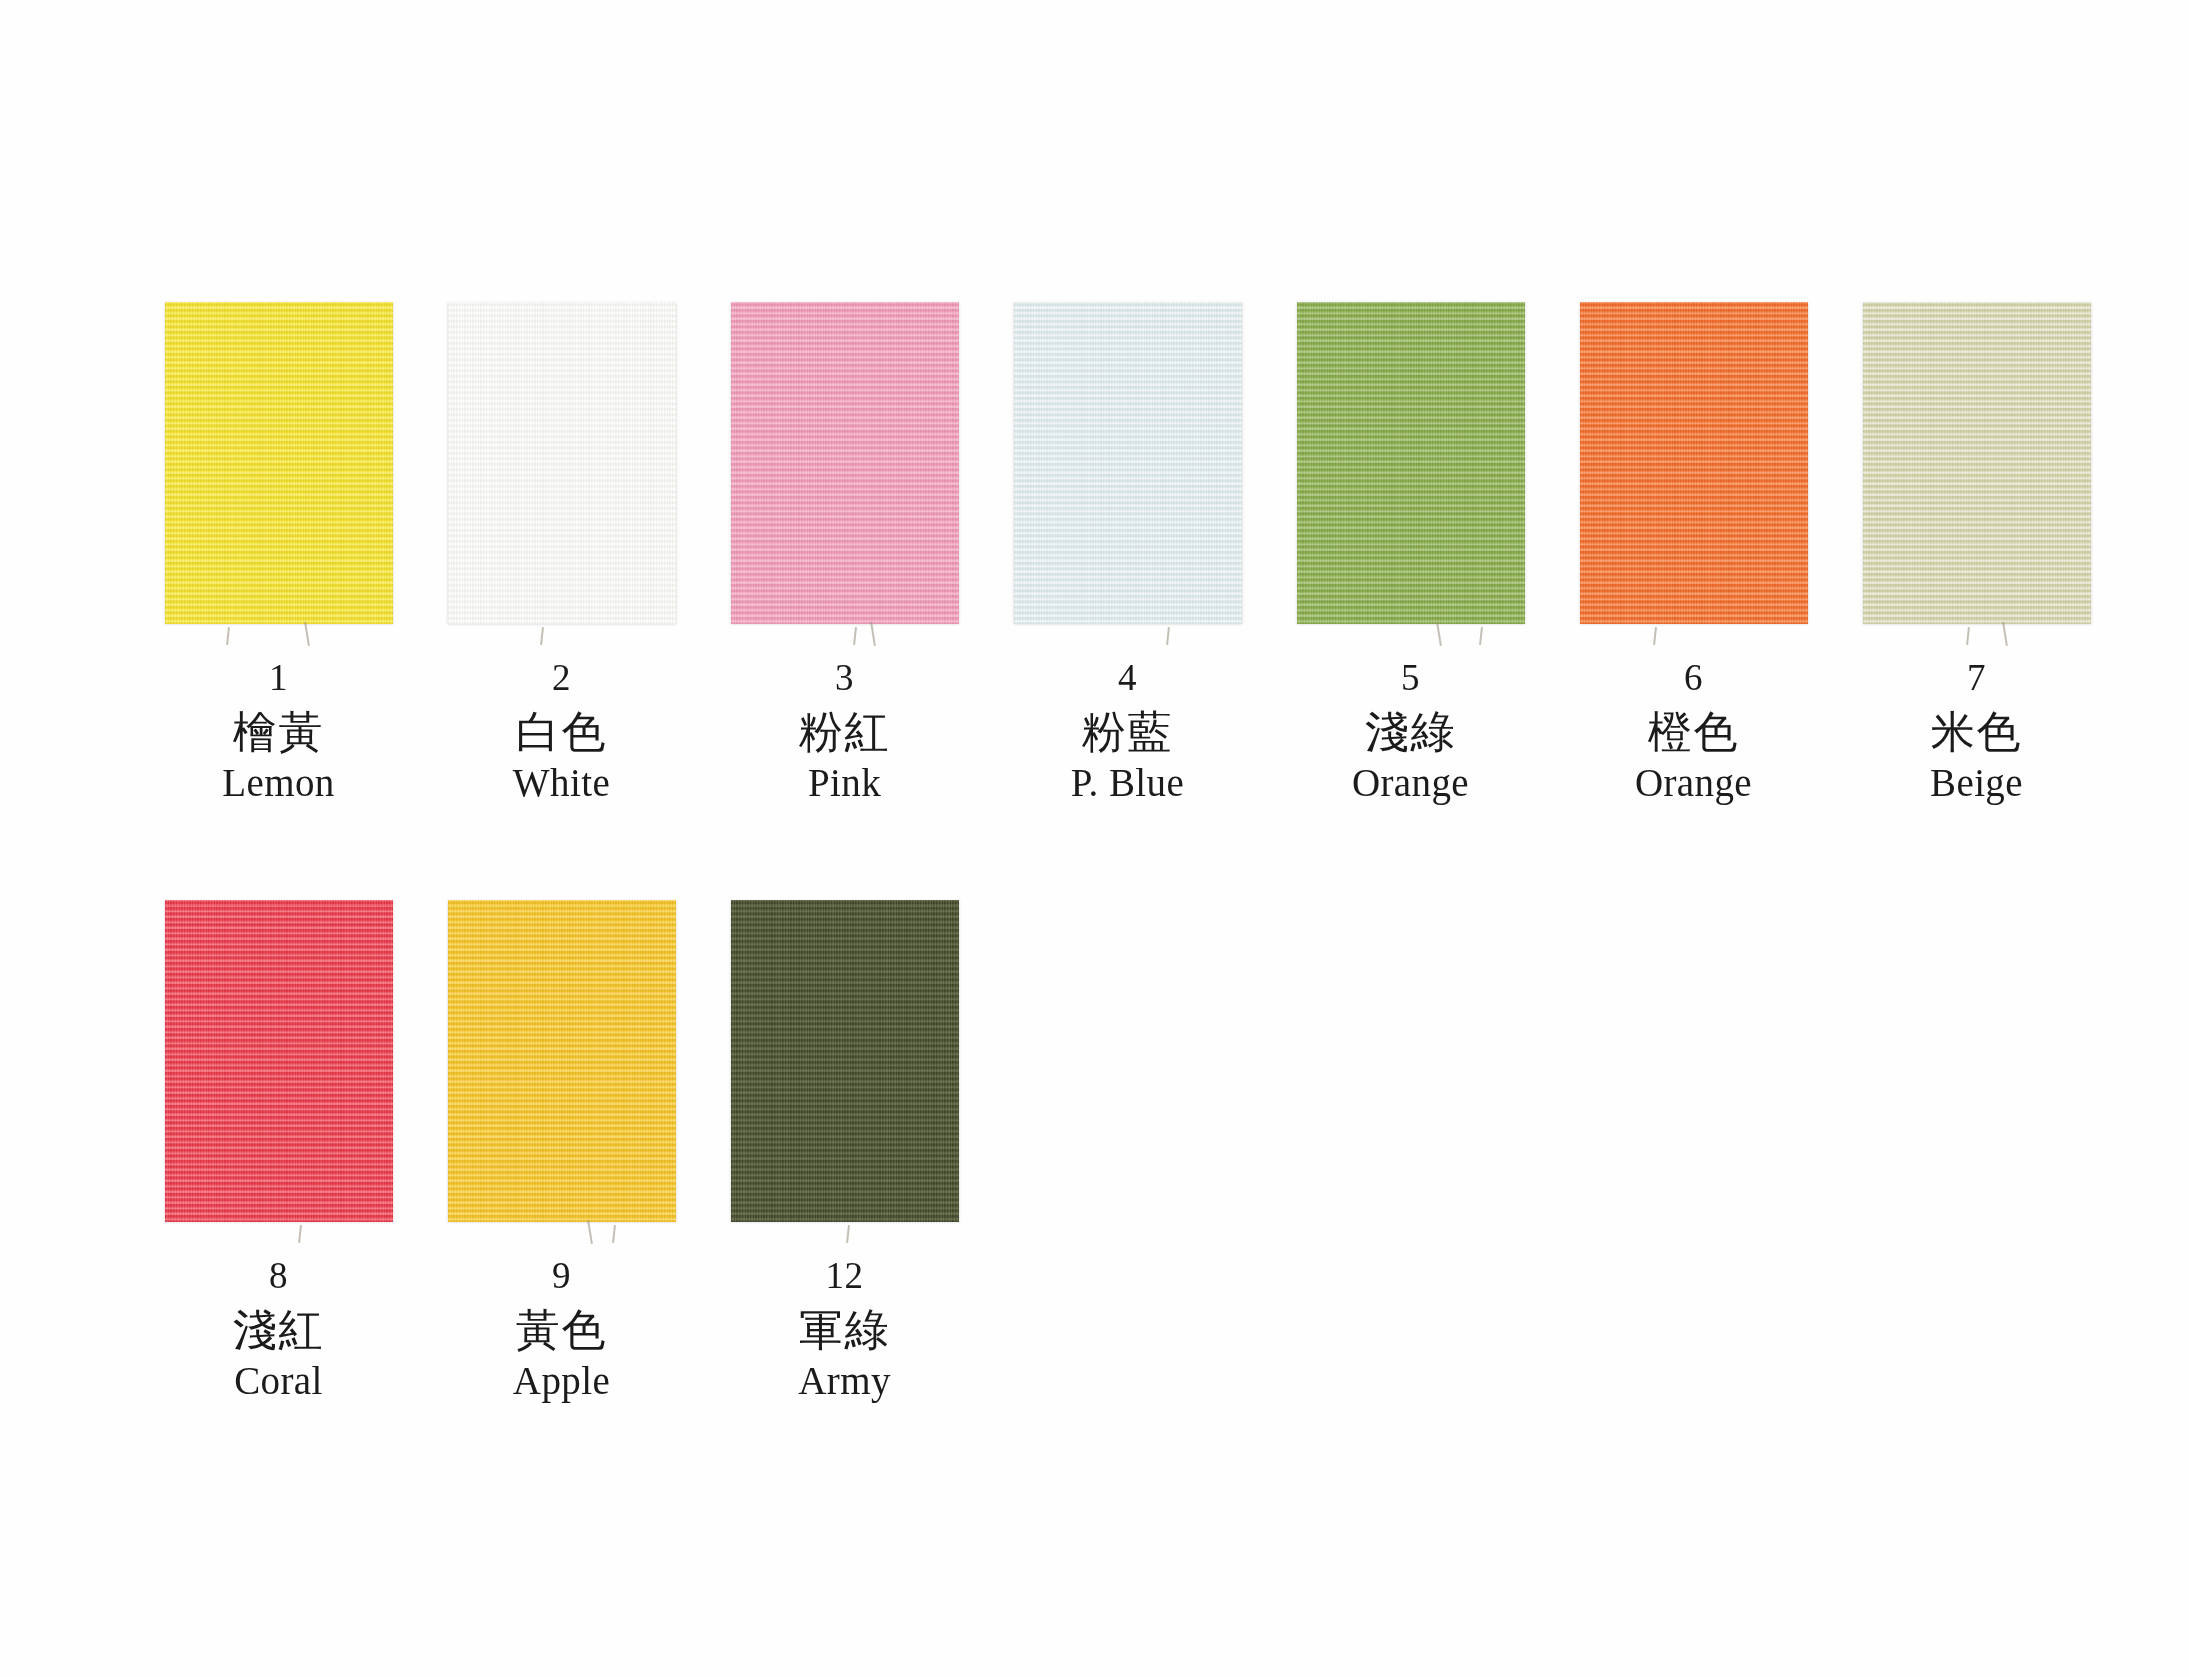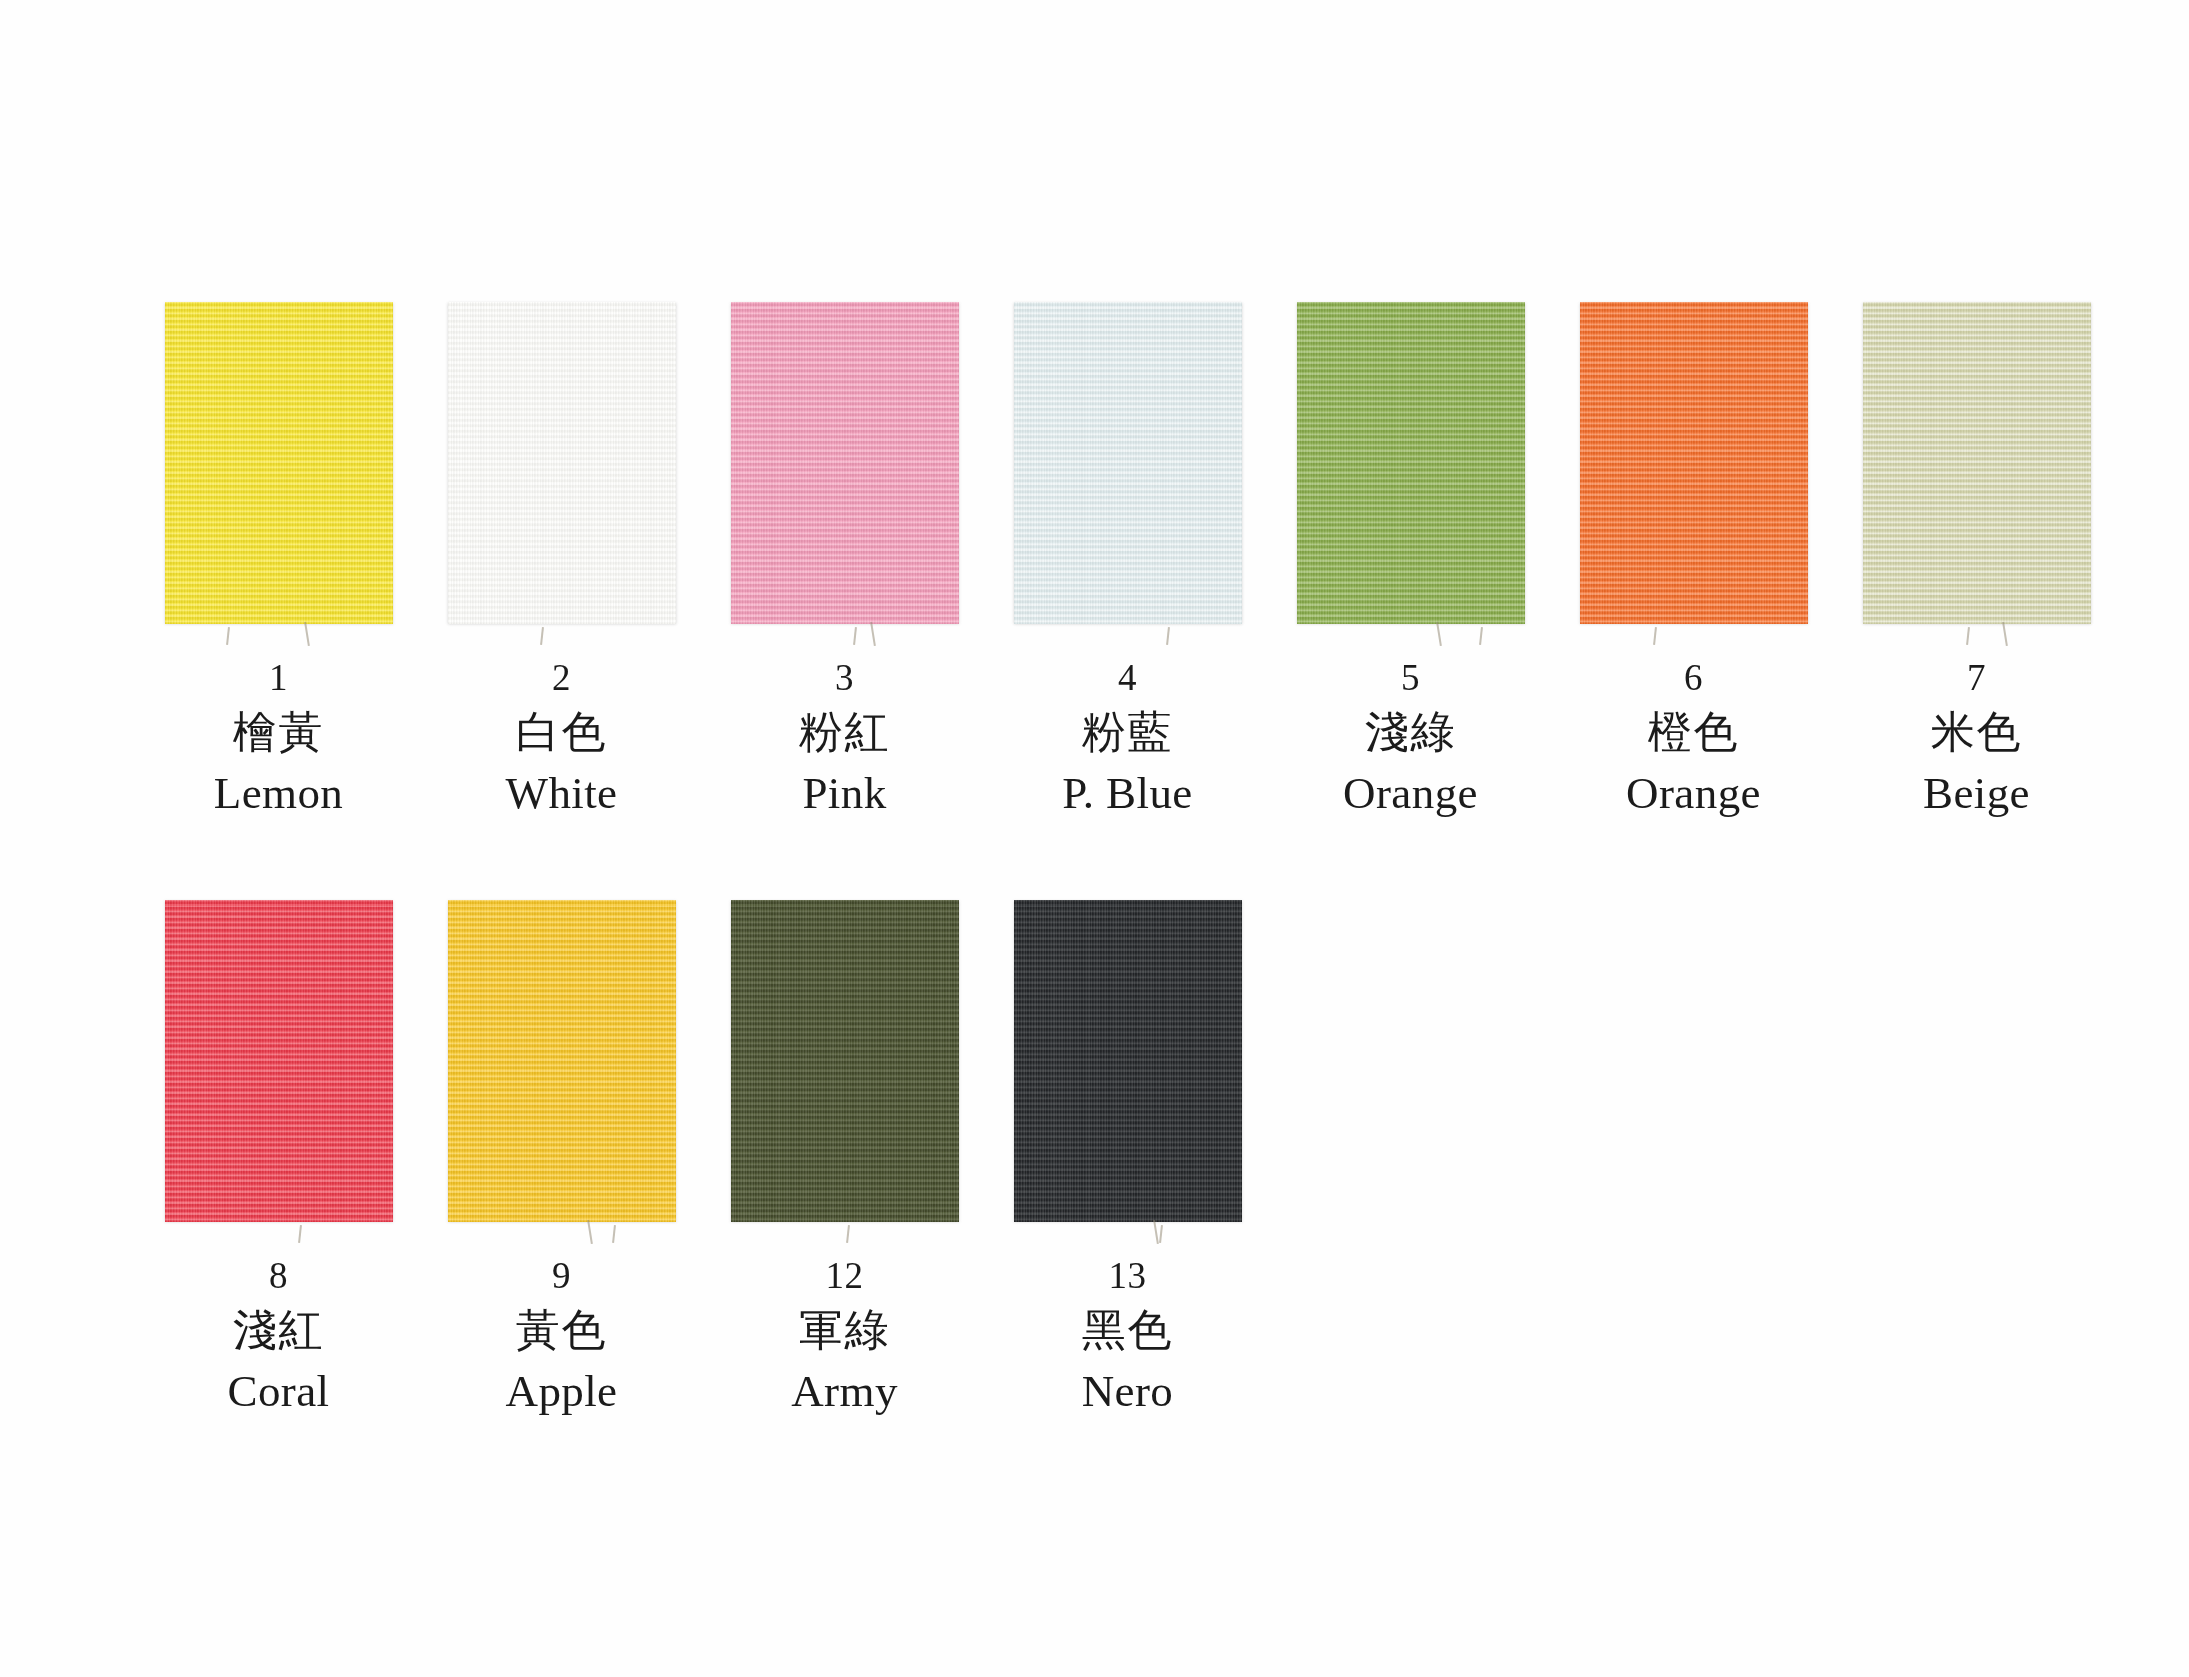--- a/index.html
+++ b/index.html
@@ -133,22 +133,22 @@
   .cap-num {
     font-size: 37px;
     letter-spacing: 0.5px;
   }
   .cap-cn {
     font-size: 44px;
     margin-top: 5.5px;
     letter-spacing: 1.8px;
   }
   .cap-en {
-    font-size: 45px;
-    margin-top: 7px;
+    font-size: 39px;
+    margin-top: 0;
     letter-spacing: 0.4px;
   }
 </style>
 </head>
 <body>
 
 <div id="card">
   <div class="row" id="row-1">
       <div class="swatch-cell">
         <div class="chip-wrap">
@@ -260,27 +260,15 @@
         <div class="chip-wrap">
           <div class="chip dark" title="Army" style="background: rgb(77, 86, 49);"></div>
           <span class="fray" style="left: 51%;"></span>
         </div>
         <div class="caption">
           <div class="cap-num">12</div>
           <div class="cap-cn">軍綠</div>
           <div class="cap-en">Army</div>
         </div>
       </div>
-      <div class="swatch-cell">
-        <div class="chip-wrap">
-          <div class="chip dark" title="Nero" style="background: rgb(40, 43, 46);"></div>
-          <span class="fray" style="left: 64%;"></span>
-          <span class="fray b"></span>
-        </div>
-        <div class="caption">
-          <div class="cap-num">13</div>
-          <div class="cap-cn">黑色</div>
-          <div class="cap-en">Nero</div>
-        </div>
-      </div>
     </div>
 </div>
 
 
 </body></html>

